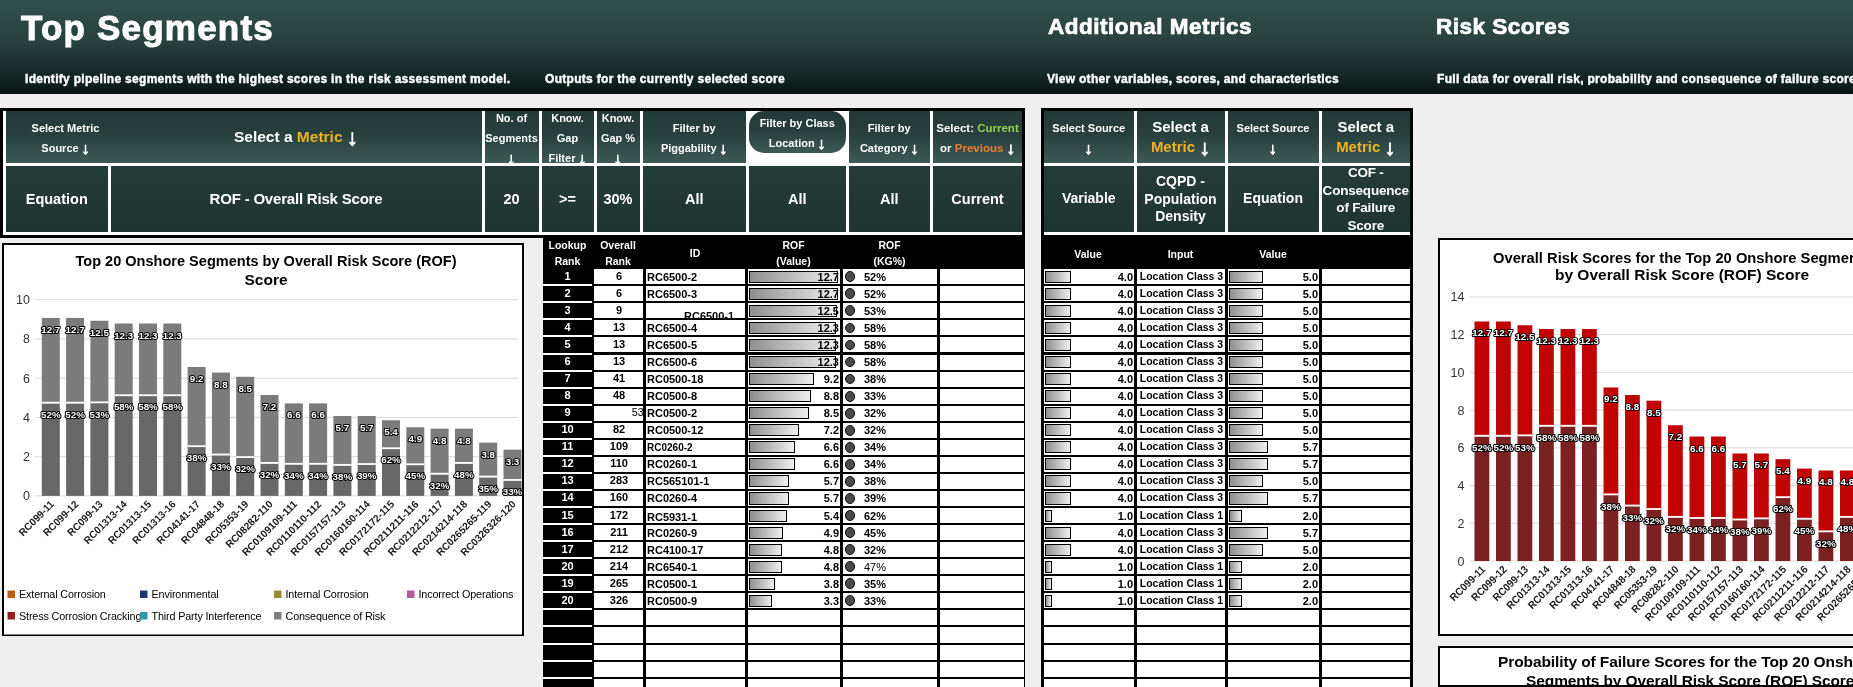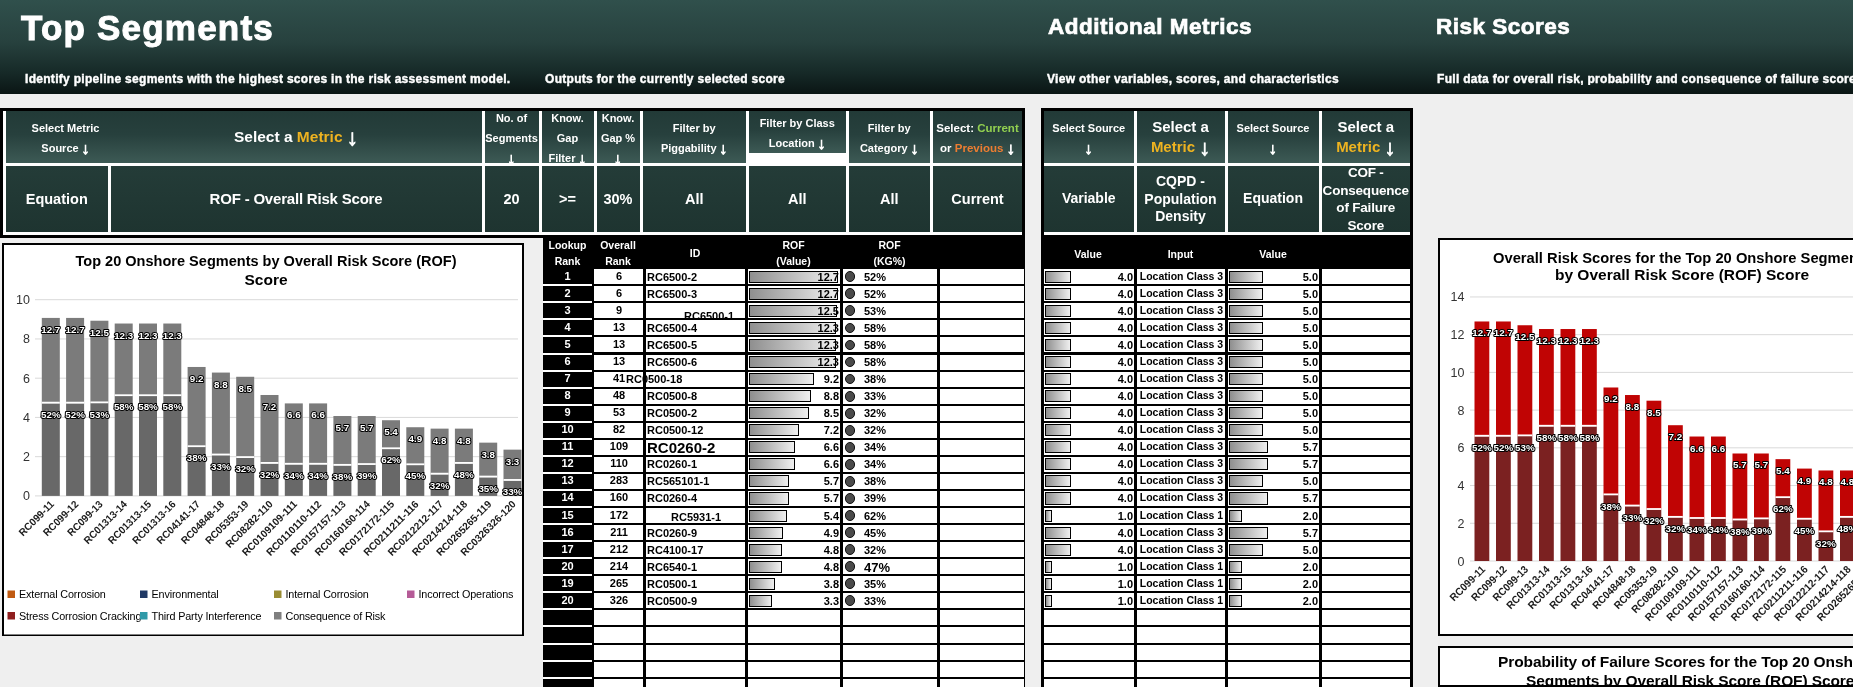--- a/index.html
+++ b/index.html
@@ -64,21 +64,21 @@
   </div>
 <div class="dcell" style="left:596.5px;top:166px;width:43px;height:66px;">
     <div class="ctr">30%</div>
   </div>
 <div class="hcell" style="left:642.5px;top:111px;width:103.5px;height:52px;">
     <div class="ctr"><span class="l13">Filter by<br>Piggability <span class="ar">↓</span></span></div>
   </div>
 <div class="dcell" style="left:642.5px;top:166px;width:103.5px;height:66px;">
     <div class="ctr">All</div>
   </div>
-<div class="hcell" style="left:749px;top:111px;width:96.5px;height:42px;">
+<div class="hcell" style="left:749px;top:111px;width:96.5px;height:42px;border-radius:15px;">
     <div class="ctr"><span class="l13">Filter by Class<br>Location <span class="ar">↓</span></span></div>
   </div>
 <div class="dcell" style="left:749px;top:166px;width:96.5px;height:66px;">
     <div class="ctr">All</div>
   </div>
 <div class="hcell" style="left:848.5px;top:111px;width:81.5px;height:52px;">
     <div class="ctr"><span class="l13">Filter by<br>Category <span class="ar">↓</span></span></div>
   </div>
 <div class="dcell" style="left:848.5px;top:166px;width:81.5px;height:66px;">
     <div class="ctr">All</div>
@@ -263,21 +263,21 @@
 <div style="left:748px;top:371.56px;width:92px;height:15.06px;background:#fff;"></div>
 <div style="left:843px;top:371.56px;width:94px;height:15.06px;background:#fff;"></div>
 <div style="left:940px;top:371.56px;width:84px;height:15.06px;background:#fff;"></div>
 <div style="left:543px;top:371.56px;width:49px;height:15.06px;">
     <div class="ctr" style="color:#fff;font-weight:bold;font-size:11px;text-align:center">7</div>
   </div>
 <div style="left:543px;top:386.62px;width:49px;height:2px;background:#fff;"></div>
 <div style="left:594px;top:371.56px;width:50px;height:15.06px;">
     <div class="ctr" style="font-weight:bold;font-size:11px;text-align:center">41</div>
   </div>
-<div style="left:626px;top:371.56px;width:96px;height:15px;">
+<div style="left:647px;top:371.56px;width:96px;height:15px;">
     <div class="lft" style="font-weight:bold;font-size:11px">RC0500-18</div>
   </div>
 <div style="left:748.5px;top:373.06px;width:65.1077px;height:12.06px;background:linear-gradient(to right,#8f8f8f,#efefef);border:1px solid #000;box-sizing:border-box;"></div>
 <div style="left:748px;top:371.56px;width:91px;height:15.06px;">
     <div class="rgt" style="font-weight:bold;font-size:11px">9.2</div>
   </div>
 <div style="left:844.5px;top:373.69px;width:10.8px;height:10.8px;border-radius:50%;background:#4a4a4a;border:1px solid #111;box-sizing:border-box;position:absolute"></div>
 <div style="left:864px;top:371.56px;width:50px;height:15.06px;">
     <div class="lft" style="font-weight:bold;font-size:11px">38%</div>
   </div>
@@ -307,21 +307,21 @@
 <div style="left:594px;top:405.68px;width:49px;height:15.06px;background:#fff;"></div>
 <div style="left:646px;top:405.68px;width:99px;height:15.06px;background:#fff;"></div>
 <div style="left:748px;top:405.68px;width:92px;height:15.06px;background:#fff;"></div>
 <div style="left:843px;top:405.68px;width:94px;height:15.06px;background:#fff;"></div>
 <div style="left:940px;top:405.68px;width:84px;height:15.06px;background:#fff;"></div>
 <div style="left:543px;top:405.68px;width:49px;height:15.06px;">
     <div class="ctr" style="color:#fff;font-weight:bold;font-size:11px;text-align:center">9</div>
   </div>
 <div style="left:543px;top:420.74px;width:49px;height:2px;background:#fff;"></div>
 <div style="left:594px;top:405.68px;width:50px;height:15.06px;">
-    <div class="ctr" style="font-weight:bold;font-size:11px;text-align:center">53</div>
+    <div class="ctr" style="font-weight:normal;font-size:11px;text-align:right">53</div>
   </div>
 <div style="left:647px;top:405.68px;width:96px;height:15.06px;">
     <div class="lft" style="font-weight:bold;font-size:11px">RC0500-2</div>
   </div>
 <div style="left:748.5px;top:407.18px;width:60.1538px;height:12.06px;background:linear-gradient(to right,#8f8f8f,#efefef);border:1px solid #000;box-sizing:border-box;"></div>
 <div style="left:748px;top:405.68px;width:91px;height:15.06px;">
     <div class="rgt" style="font-weight:bold;font-size:11px">8.5</div>
   </div>
 <div style="left:844.5px;top:407.81px;width:10.8px;height:10.8px;border-radius:50%;background:#4a4a4a;border:1px solid #111;box-sizing:border-box;position:absolute"></div>
 <div style="left:864px;top:405.68px;width:50px;height:15.06px;">
@@ -356,21 +356,21 @@
 <div style="left:843px;top:439.8px;width:94px;height:15.06px;background:#fff;"></div>
 <div style="left:940px;top:439.8px;width:84px;height:15.06px;background:#fff;"></div>
 <div style="left:543px;top:439.8px;width:49px;height:15.06px;">
     <div class="ctr" style="color:#fff;font-weight:bold;font-size:11px;text-align:center">11</div>
   </div>
 <div style="left:543px;top:454.86px;width:49px;height:2px;background:#fff;"></div>
 <div style="left:594px;top:439.8px;width:50px;height:15.06px;">
     <div class="ctr" style="font-weight:bold;font-size:11px;text-align:center">109</div>
   </div>
 <div style="left:647px;top:439.8px;width:96px;height:15.06px;">
-    <div class="lft" style="font-weight:bold;font-size:15px">RC0260-2</div>
+    <div class="lft" style="font-weight:bold;font-size:10px">RC0260-2</div>
   </div>
 <div style="left:748.5px;top:441.3px;width:46.7077px;height:12.06px;background:linear-gradient(to right,#8f8f8f,#efefef);border:1px solid #000;box-sizing:border-box;"></div>
 <div style="left:748px;top:439.8px;width:91px;height:15.06px;">
     <div class="rgt" style="font-weight:bold;font-size:11px">6.6</div>
   </div>
 <div style="left:844.5px;top:441.93px;width:10.8px;height:10.8px;border-radius:50%;background:#4a4a4a;border:1px solid #111;box-sizing:border-box;position:absolute"></div>
 <div style="left:864px;top:439.8px;width:50px;height:15.06px;">
     <div class="lft" style="font-weight:bold;font-size:11px">34%</div>
   </div>
 <div style="left:594px;top:456.86px;width:49px;height:15.06px;background:#fff;"></div>
@@ -447,21 +447,21 @@
 <div style="left:748px;top:508.04px;width:92px;height:15.06px;background:#fff;"></div>
 <div style="left:843px;top:508.04px;width:94px;height:15.06px;background:#fff;"></div>
 <div style="left:940px;top:508.04px;width:84px;height:15.06px;background:#fff;"></div>
 <div style="left:543px;top:508.04px;width:49px;height:15.06px;">
     <div class="ctr" style="color:#fff;font-weight:bold;font-size:11px;text-align:center">15</div>
   </div>
 <div style="left:543px;top:523.1px;width:49px;height:2px;background:#fff;"></div>
 <div style="left:594px;top:508.04px;width:50px;height:15.06px;">
     <div class="ctr" style="font-weight:bold;font-size:11px;text-align:center">172</div>
   </div>
-<div style="left:647px;top:508.04px;width:96px;height:18px;margin-left:24px;">
+<div style="left:647px;top:508.04px;width:96px;height:18px;">
     <div class="lft" style="font-weight:bold;font-size:11px">RC5931-1</div>
   </div>
 <div style="left:748.5px;top:509.54px;width:38.2154px;height:12.06px;background:linear-gradient(to right,#8f8f8f,#efefef);border:1px solid #000;box-sizing:border-box;"></div>
 <div style="left:748px;top:508.04px;width:91px;height:15.06px;">
     <div class="rgt" style="font-weight:bold;font-size:11px">5.4</div>
   </div>
 <div style="left:844.5px;top:510.17px;width:10.8px;height:10.8px;border-radius:50%;background:#4a4a4a;border:1px solid #111;box-sizing:border-box;position:absolute"></div>
 <div style="left:864px;top:508.04px;width:50px;height:15.06px;">
     <div class="lft" style="font-weight:bold;font-size:11px">62%</div>
   </div>
@@ -525,21 +525,21 @@
   </div>
 <div style="left:647px;top:559.22px;width:96px;height:15.06px;">
     <div class="lft" style="font-weight:bold;font-size:11px">RC6540-1</div>
   </div>
 <div style="left:748.5px;top:560.72px;width:33.9692px;height:12.06px;background:linear-gradient(to right,#8f8f8f,#efefef);border:1px solid #000;box-sizing:border-box;"></div>
 <div style="left:748px;top:559.22px;width:91px;height:15.06px;">
     <div class="rgt" style="font-weight:bold;font-size:11px">4.8</div>
   </div>
 <div style="left:844.5px;top:561.35px;width:10.8px;height:10.8px;border-radius:50%;background:#4a4a4a;border:1px solid #111;box-sizing:border-box;position:absolute"></div>
 <div style="left:864px;top:559.22px;width:50px;height:15.06px;">
-    <div class="lft" style="font-weight:bold;font-size:13px">47%</div>
+    <div class="lft" style="font-weight:normal;font-size:11px">47%</div>
   </div>
 <div style="left:594px;top:576.28px;width:49px;height:15.06px;background:#fff;"></div>
 <div style="left:646px;top:576.28px;width:99px;height:15.06px;background:#fff;"></div>
 <div style="left:748px;top:576.28px;width:92px;height:15.06px;background:#fff;"></div>
 <div style="left:843px;top:576.28px;width:94px;height:15.06px;background:#fff;"></div>
 <div style="left:940px;top:576.28px;width:84px;height:15.06px;background:#fff;"></div>
 <div style="left:543px;top:576.28px;width:49px;height:15.06px;">
     <div class="ctr" style="color:#fff;font-weight:bold;font-size:11px;text-align:center">19</div>
   </div>
 <div style="left:543px;top:591.34px;width:49px;height:2px;background:#fff;"></div>

